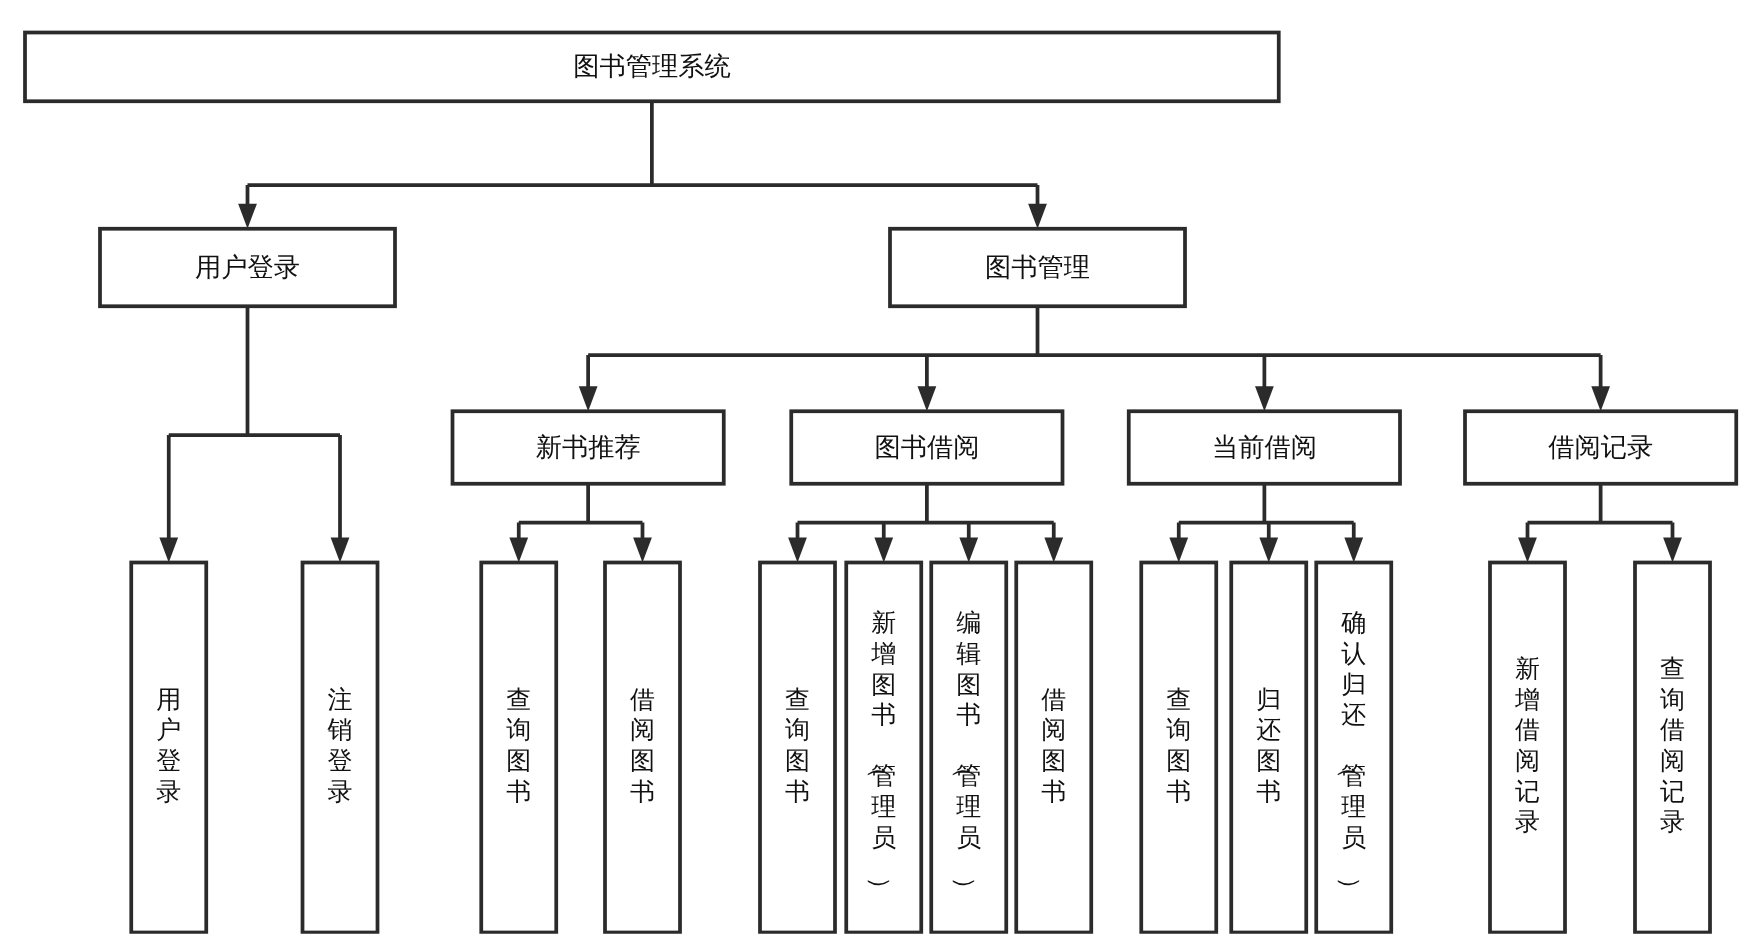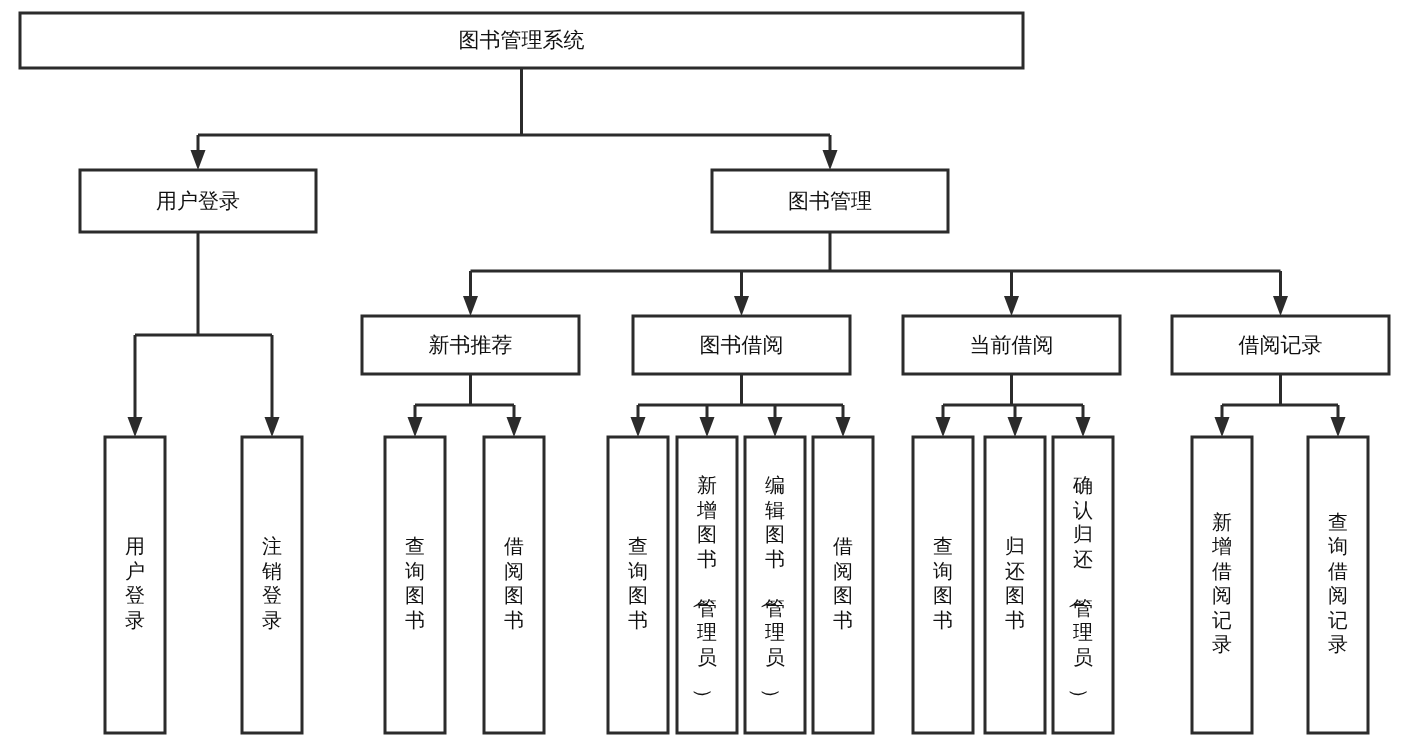--- a/index.html
+++ b/index.html
@@ -11,21 +11,21 @@
   body {
     width: 1405px;
     height: 747px;
     position: relative;
     overflow: hidden;
     font-family: "Liberation Sans", "DejaVu Sans", sans-serif;
   }
   #diagram-root {
     position: absolute;
     left: 0;
-    top: 0;
+    top: 13px;
     width: 1405px;
     height: 527px;
   }
   svg.flow {
     display: block;
     width: 1405px;
     height: 747px;
     shape-rendering: geometricPrecision;
   }
   .node-rect {

